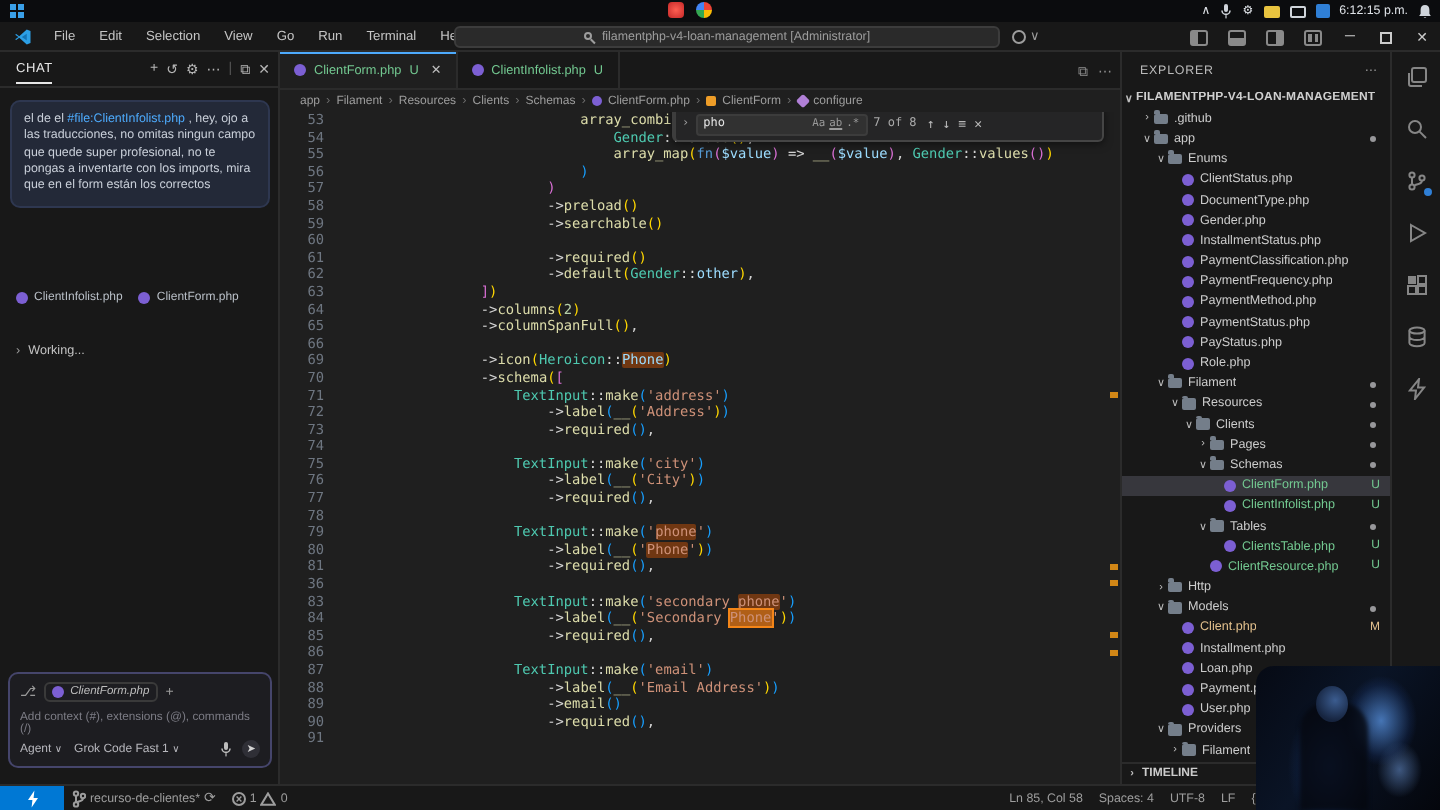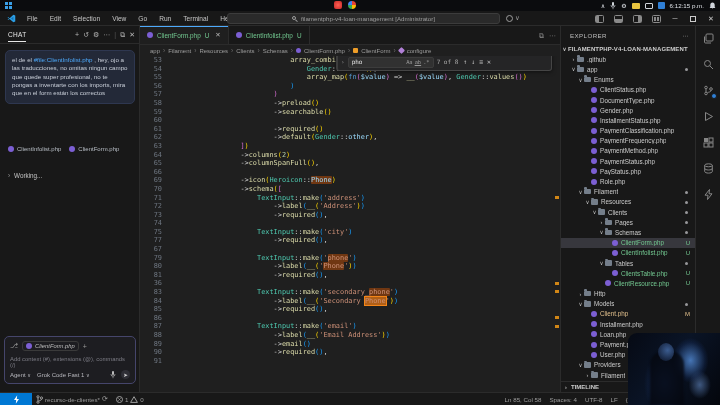--- a/index.html
+++ b/index.html
@@ -334,22 +334,23 @@
             <div class="cl"><span class="g">64</span><span class="ct"><span class="tk-p">                </span><span class="tk-p">-&gt;</span><span class="tk-f">columns</span><span class="tk-b1">(</span><span class="tk-n">2</span><span class="tk-b1">)</span></span></div>
             <div class="cl"><span class="g">65</span><span class="ct"><span class="tk-p">                </span><span class="tk-p">-&gt;</span><span class="tk-f">columnSpanFull</span><span class="tk-b1">()</span><span class="tk-p">,</span></span></div>
             <div class="cl"><span class="g">66</span><span class="ct"></span></div>
             <div class="cl"><span class="g">69</span><span class="ct"><span class="tk-p">                </span><span class="tk-p">-&gt;</span><span class="tk-f">icon</span><span class="tk-b1">(</span><span class="tk-c">Heroicon</span><span class="tk-p">::</span><span class="tk-v hl">Phone</span><span class="tk-b1">)</span></span></div>
             <div class="cl"><span class="g">70</span><span class="ct"><span class="tk-p">                </span><span class="tk-p">-&gt;</span><span class="tk-f">schema</span><span class="tk-b1">(</span><span class="tk-b2">[</span></span></div>
             <div class="cl"><span class="g">71</span><span class="ct"><span class="tk-p">                    </span><span class="tk-c">TextInput</span><span class="tk-p">::</span><span class="tk-f">make</span><span class="tk-b3">(</span><span class="tk-s">'address'</span><span class="tk-b3">)</span></span></div>
             <div class="cl"><span class="g">72</span><span class="ct"><span class="tk-p">                        </span><span class="tk-p">-&gt;</span><span class="tk-f">label</span><span class="tk-b3">(</span><span class="tk-f">__</span><span class="tk-b1">(</span><span class="tk-s">'Address'</span><span class="tk-b1">)</span><span class="tk-b3">)</span></span></div>
             <div class="cl"><span class="g">73</span><span class="ct"><span class="tk-p">                        </span><span class="tk-p">-&gt;</span><span class="tk-f">required</span><span class="tk-b3">()</span><span class="tk-p">,</span></span></div>
             <div class="cl"><span class="g">74</span><span class="ct"></span></div>
             <div class="cl"><span class="g">75</span><span class="ct"><span class="tk-p">                    </span><span class="tk-c">TextInput</span><span class="tk-p">::</span><span class="tk-f">make</span><span class="tk-b3">(</span><span class="tk-s">'city'</span><span class="tk-b3">)</span></span></div>
+            <div class="cl"><span class="g">76</span><span class="ct"><span class="tk-p">                        </span><span class="tk-p">-&gt;</span><span class="tk-f">label</span><span class="tk-b3">(</span><span class="tk-f">__</span><span class="tk-b1">(</span><span class="tk-s">'City'</span><span class="tk-b1">)</span><span class="tk-b3">)</span></span></div>
             <div class="cl"><span class="g">77</span><span class="ct"><span class="tk-p">                        </span><span class="tk-p">-&gt;</span><span class="tk-f">required</span><span class="tk-b3">()</span><span class="tk-p">,</span></span></div>
-            <div class="cl"><span class="g">67</span><span class="ct"></span></div>
+            <div class="cl"><span class="g">78</span><span class="ct"></span></div>
             <div class="cl"><span class="g">79</span><span class="ct"><span class="tk-p">                    </span><span class="tk-c">TextInput</span><span class="tk-p">::</span><span class="tk-f">make</span><span class="tk-b3">(</span><span class="tk-s">'</span><span class="tk-s hl">phone</span><span class="tk-s">'</span><span class="tk-b3">)</span></span></div>
             <div class="cl"><span class="g">80</span><span class="ct"><span class="tk-p">                        </span><span class="tk-p">-&gt;</span><span class="tk-f">label</span><span class="tk-b3">(</span><span class="tk-f">__</span><span class="tk-b1">(</span><span class="tk-s">'</span><span class="tk-s hl">Phone</span><span class="tk-s">'</span><span class="tk-b1">)</span><span class="tk-b3">)</span></span></div>
             <div class="cl"><span class="g">81</span><span class="ct"><span class="tk-p">                        </span><span class="tk-p">-&gt;</span><span class="tk-f">required</span><span class="tk-b3">()</span><span class="tk-p">,</span></span></div>
             <div class="cl"><span class="g">36</span><span class="ct"></span></div>
             <div class="cl"><span class="g">83</span><span class="ct"><span class="tk-p">                    </span><span class="tk-c">TextInput</span><span class="tk-p">::</span><span class="tk-f">make</span><span class="tk-b3">(</span><span class="tk-s">'secondary_</span><span class="tk-s hl">phone</span><span class="tk-s">'</span><span class="tk-b3">)</span></span></div>
             <div class="cl"><span class="g">84</span><span class="ct"><span class="tk-p">                        </span><span class="tk-p">-&gt;</span><span class="tk-f">label</span><span class="tk-b3">(</span><span class="tk-f">__</span><span class="tk-b1">(</span><span class="tk-s">'Secondary </span><span class="tk-s hlc">Phone</span><span class="tk-s">'</span><span class="tk-b1">)</span><span class="tk-b3">)</span></span></div>
             <div class="cl"><span class="g">85</span><span class="ct"><span class="tk-p">                        </span><span class="tk-p">-&gt;</span><span class="tk-f">required</span><span class="tk-b3">()</span><span class="tk-p">,</span></span></div>
             <div class="cl"><span class="g">86</span><span class="ct"></span></div>
             <div class="cl"><span class="g">87</span><span class="ct"><span class="tk-p">                    </span><span class="tk-c">TextInput</span><span class="tk-p">::</span><span class="tk-f">make</span><span class="tk-b3">(</span><span class="tk-s">'email'</span><span class="tk-b3">)</span></span></div>
             <div class="cl"><span class="g">88</span><span class="ct"><span class="tk-p">                        </span><span class="tk-p">-&gt;</span><span class="tk-f">label</span><span class="tk-b3">(</span><span class="tk-f">__</span><span class="tk-b1">(</span><span class="tk-s">'Email Address'</span><span class="tk-b1">)</span><span class="tk-b3">)</span></span></div>

